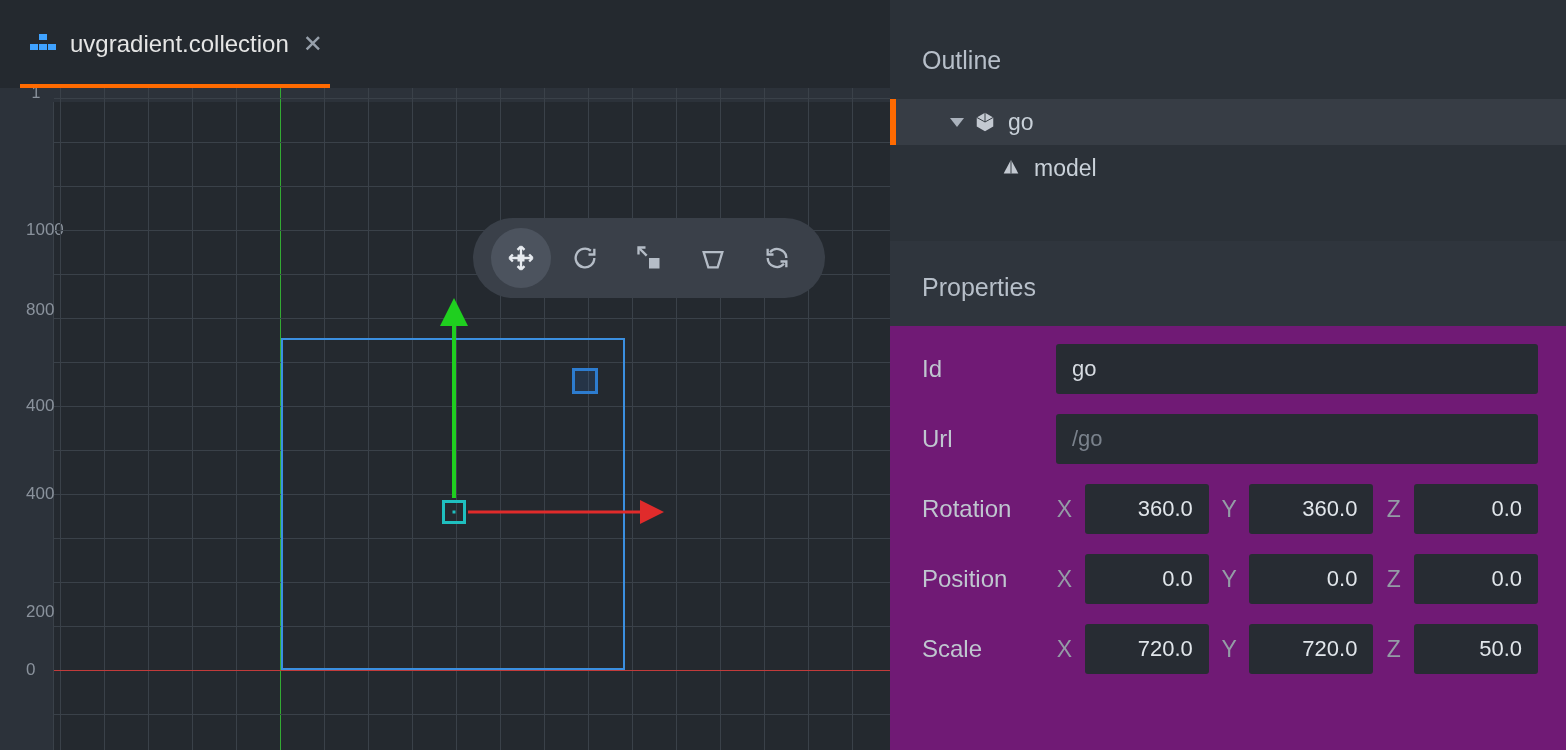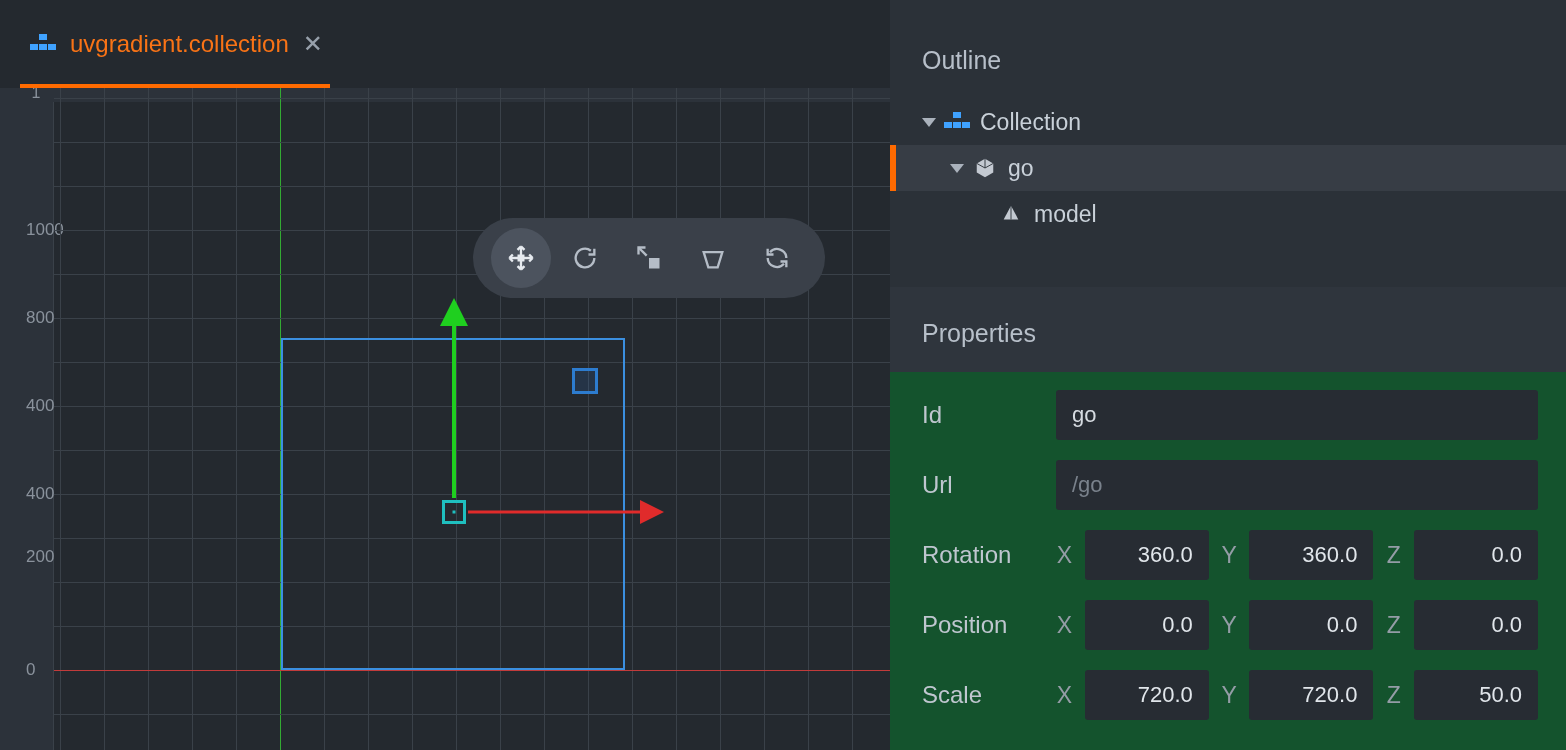--- a/index.html
+++ b/index.html
@@ -38,21 +38,21 @@
   .tab {
     display: flex;
     align-items: center;
     gap: 14px;
     padding: 6px 10px;
     cursor: pointer;
     position: relative;
   }
   .tab .filename {
     font-size: 24px;
-    color: #f97316;
+    color: #e5e5e5;
   }
   .tab-underline {
     position: absolute;
     left: 20px;
     right: 0;
     bottom: 0;
     height: 4px;
     background: #ff6a00;
     width: 310px;
   }
@@ -257,21 +257,21 @@
     width:0;height:0;
     border-left:7px solid transparent;
     border-right:7px solid transparent;
     border-top:9px solid #aab2bc;
     margin-right:8px;
   }
   .tree-icon { display:inline-flex; width:26px; justify-content:center; margin-right:10px; }
 
   .props {
     flex:1;
-    background:#14532d;
+    background:#701a75;
     margin-top:40px;
   }
   .props .panel-title { background:#2f353d; padding-top:32px; }
   .prop-grid {
     padding: 8px 28px 0 32px;
   }
   .prop-row {
     display:flex;
     align-items:center;
     height:70px;
@@ -335,24 +335,24 @@
         <span class="filename">uvgradient.collection</span>
         <span class="close-x">✕</span>
       </div>
       <div class="tab-underline"></div>
     </div>
 
     <div class="viewport-wrap">
 
       <div class="ruler-left">
         <span class="ruler-label" style="top:582px">0</span>
-        <span class="ruler-label" style="top:469px">200</span>
+        <span class="ruler-label" style="top:524px">200</span>
         <span class="ruler-label" style="top:406px">400</span>
         <span class="ruler-label" style="top:318px">400</span>
-        <span class="ruler-label" style="top:230px">800</span>
+        <span class="ruler-label" style="top:222px">800</span>
         <span class="ruler-label" style="top:142px">1000</span>
       </div>
 
       <div class="ruler-top">
         <span class="ruler-tick-top" style="left:36px">1</span>
       </div>
 
       <div class="grid">
 
         <div class="gridline-v" style="left:6px"></div>
@@ -445,32 +445,20 @@
 
     </div>
   </div>
 
   <div class="side">
 
     <div class="panel-title">Outline</div>
 
     <div class="outline-body">
 
-      <div class="tree-row" style="padding-left:32px">
-        <span class="tri"></span>
-        <span class="tree-icon collection-icon">
-          <svg viewBox="0 0 26 20">
-            <rect x="9" y="0" width="8" height="6"></rect>
-            <rect x="0" y="10" width="8" height="6"></rect>
-            <rect x="9" y="10" width="8" height="6"></rect>
-            <rect x="18" y="10" width="8" height="6"></rect>
-          </svg>
-        </span>
-        <span>Collection</span>
-      </div>
 
       <div class="tree-row selected" style="padding-left:60px">
         <span class="tri"></span>
         <span class="tree-icon">
           <svg width="22" height="22" viewBox="0 0 24 24" fill="#c3c9d1">
             <path d="M12 2 L21 7 L21 17 L12 22 L3 17 L3 7 Z"></path>
             <path d="M12 2 L12 12 L3 7" fill="none" stroke="#2b3138" stroke-width="1"></path>
             <path d="M12 12 L21 7" fill="none" stroke="#2b3138" stroke-width="1"></path>
           </svg>
         </span>

